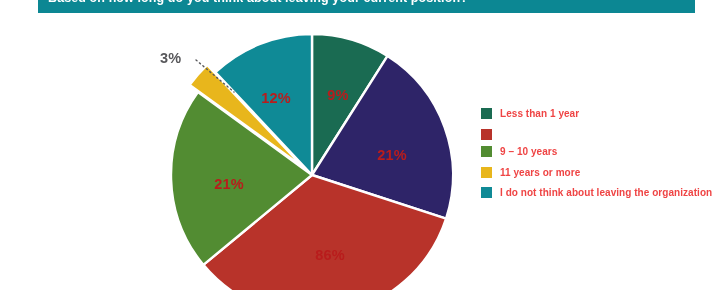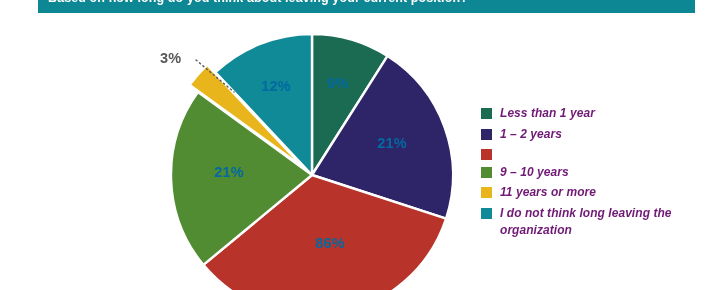--- a/index.html
+++ b/index.html
@@ -50,24 +50,25 @@
     top: 0px;
     width: 480px;
     height: 290px;
   }
 
   
   .slice-label {
     position: absolute;
     font-size: 14.5px;
     font-weight: bold;
-    color: #0369a1;
+    color: #b91c1c;
     white-space: nowrap;
     transform: translate(-50%, -50%);
     letter-spacing: 0.2px;
+    margin-top: 12px;
   }
   #slice-label-0 { left: 338px; top: 83px; }
   #slice-label-1 { left: 392px; top: 143px; }
   #slice-label-2 { left: 330px; top: 243px; }
   #slice-label-3 { left: 229px; top: 172px; }
   #slice-label-5 { left: 276px; top: 86px; }
 
   
   #callout-label-4 {
     position: absolute;
@@ -93,26 +94,25 @@
     margin-bottom: 3.5px;
   }
   .legend-swatch {
     width: 11px;
     height: 11px;
     flex: 0 0 11px;
     margin-top: 3px;
     margin-right: 8px;
   }
   .legend-label {
-    font-size: 12px;
+    font-size: 10px;
     font-weight: bold;
-    color: #701a75;
+    color: #ef4444;
     line-height: 17px;
     letter-spacing: 0.05px;
-    font-style: italic;
   }
 </style>
 </head>
 <body>
 
 <div id="figure">
 
   <div id="title-banner">
     <div id="title-banner-text">Based on how long do you think about leaving your current position?</div>
   </div>
@@ -136,33 +136,29 @@
   <div class="slice-label" id="slice-label-5">12%</div>
 
   <div id="callout-label-4">3%</div>
 
   <div id="legend">
       <div class="legend-item">
         <span class="legend-swatch" style="background: rgb(26, 107, 82);"></span>
         <span class="legend-label">Less than 1 year</span>
       </div>
       <div class="legend-item">
-        <span class="legend-swatch" style="background: rgb(46, 36, 104);"></span>
-        <span class="legend-label">1 – 2 years</span>
-      </div>
-      <div class="legend-item">
         <span class="legend-swatch" style="background: rgb(184, 51, 42);"></span>
       </div>
       <div class="legend-item">
         <span class="legend-swatch" style="background: rgb(82, 140, 50);"></span>
         <span class="legend-label">9 – 10 years</span>
       </div>
       <div class="legend-item">
         <span class="legend-swatch" style="background: rgb(232, 182, 28);"></span>
         <span class="legend-label">11 years or more</span>
       </div>
       <div class="legend-item">
         <span class="legend-swatch" style="background: rgb(15, 138, 150);"></span>
-        <span class="legend-label">I do not think long leaving the organization</span>
+        <span class="legend-label">I do not think about leaving the organization</span>
       </div>
     </div>
 
 </div>
 
 </body></html>

